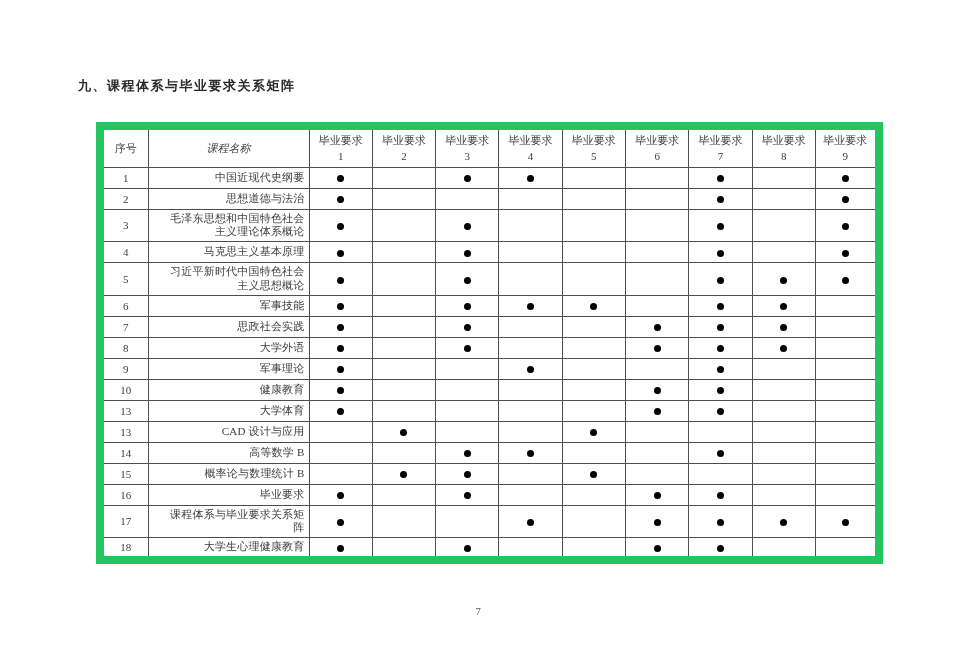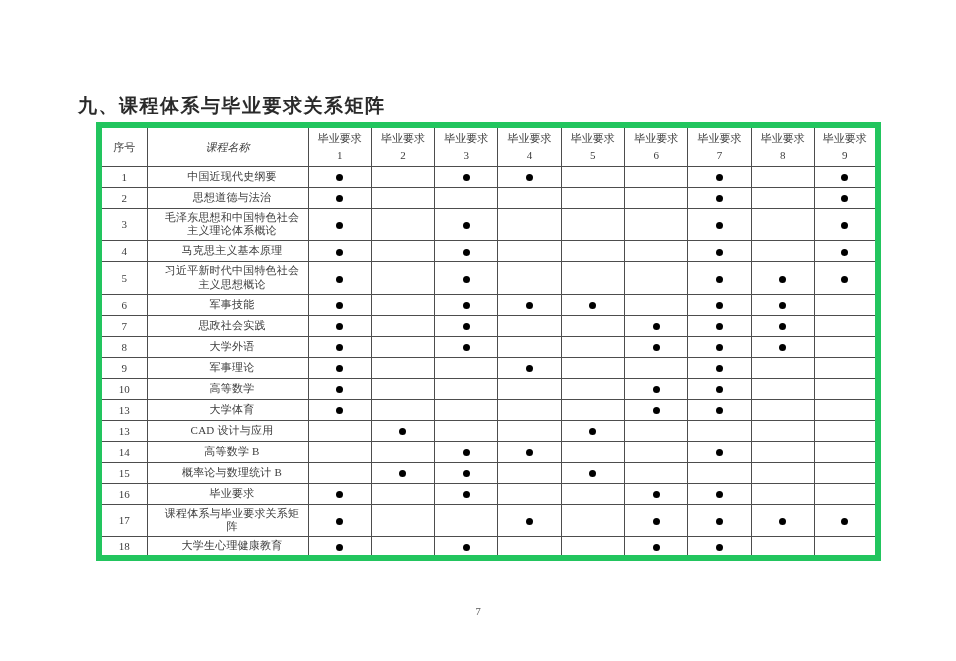--- a/index.html
+++ b/index.html
@@ -1,42 +1,42 @@
 <!DOCTYPE html>
 <html><head>
 <meta charset="utf-8">
 <style>
   * { margin:0; padding:0; box-sizing:border-box; }
   html,body { width:956px; height:661px; background:#ffffff; overflow:hidden; }
   body { position:relative; font-family:"Liberation Serif","DejaVu Serif",serif; color:#3d3d3d; }
 
   .doc-title {
-    position:absolute; left:78px; top:93px;
-    font-size:19px; font-weight:bold; color:#2a2a2a; letter-spacing:1.5px;
+    position:absolute; left:78px; top:77px;
+    font-size:13px; font-weight:bold; color:#2a2a2a; letter-spacing:1.5px;
   }
 
   table.matrix {
     position:absolute; left:96px; top:122px;
     width:779px; table-layout:fixed; border-collapse:collapse;
-    border:6px solid #22c55e;
+    border:8px solid #22c55e;
   }
   .matrix th, .matrix td {
     border:1px solid #4d4d4d;
     font-weight:normal; font-size:11px; color:#3d3d3d;
     text-align:center; vertical-align:middle;
     overflow:hidden;
   }
   .matrix thead th { height:41px; line-height:1.5; }
   .matrix tbody tr { height:21px; }
   .col-index  { width:48px; }
   .col-course { width:161px;font-style:italic; }
   .col-req    { width:63.3px; }
   .thick-left { border-left-width:2px; border-left-color:#1f1f1f; }
   td.cell-course {
-    text-align:center; padding:2px 4px 2px 13px;
+    text-align:right; padding:2px 4px 2px 13px;
     line-height:1.25; word-break:break-all; letter-spacing:0.2px;
   }
   .dot {
     display:inline-block; width:7px; height:7px;
     border-radius:50%; background:#000; vertical-align:middle;
   }
   .page-num {
     position:absolute; left:0; top:606px; width:956px;
     text-align:center; font-size:10.5px; color:#555;
     font-family:"Liberation Serif","DejaVu Serif",serif;
@@ -203,21 +203,21 @@
         <td class="cell-mark"></td>
         <td class="cell-mark"><span class="dot"></span></td>
         <td class="cell-mark"></td>
         <td class="cell-mark"></td>
         <td class="cell-mark"><span class="dot"></span></td>
         <td class="cell-mark thick-left"></td>
         <td class="cell-mark thick-left"></td>
       </tr>
       <tr>
         <td class="cell-index">10</td>
-        <td class="cell-course">高等数学</td>
+        <td class="cell-course">健康教育</td>
         <td class="cell-mark"><span class="dot"></span></td>
         <td class="cell-mark"></td>
         <td class="cell-mark"></td>
         <td class="cell-mark"></td>
         <td class="cell-mark"></td>
         <td class="cell-mark"><span class="dot"></span></td>
         <td class="cell-mark"><span class="dot"></span></td>
         <td class="cell-mark thick-left"></td>
         <td class="cell-mark thick-left"></td>
       </tr>

